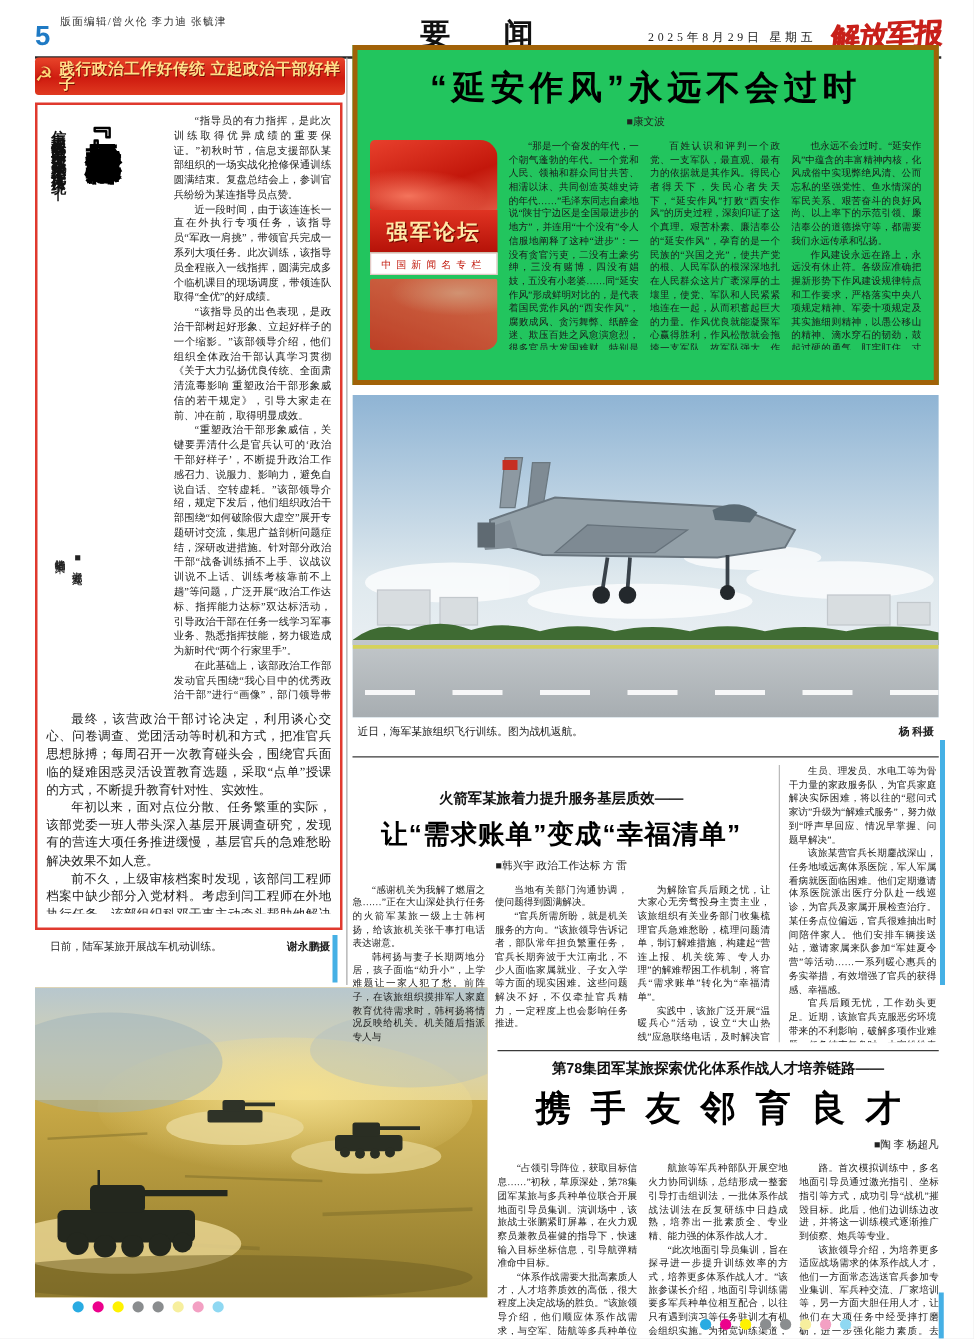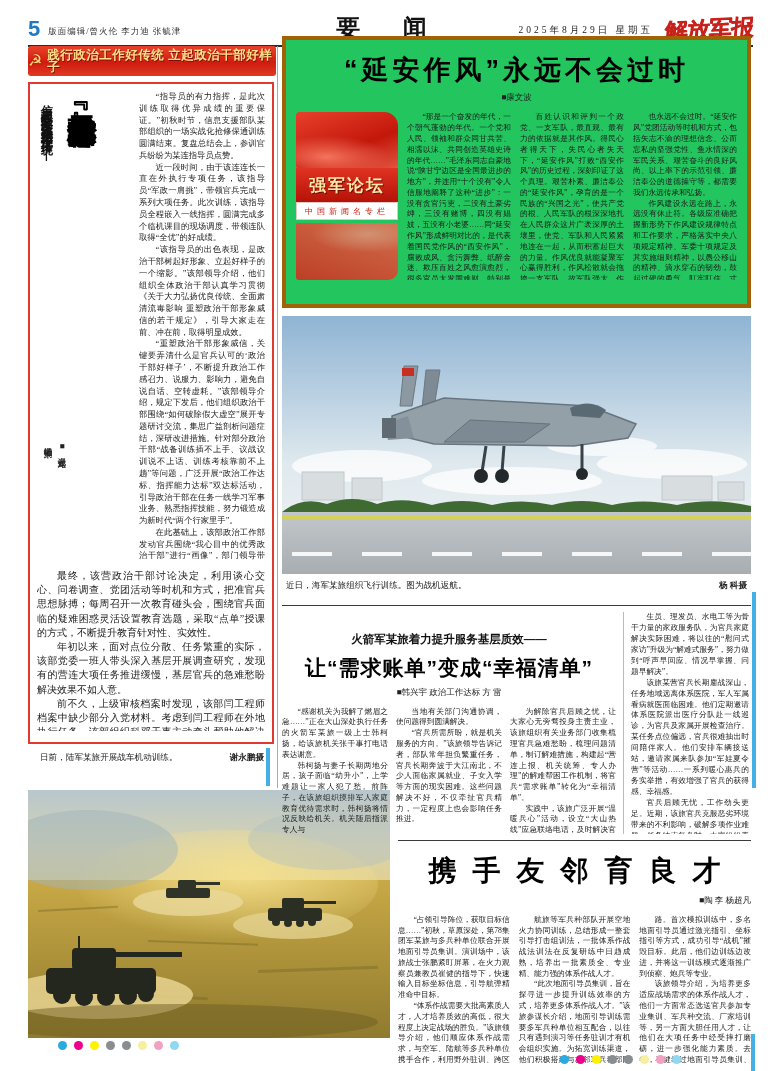--- a/index.html
+++ b/index.html
@@ -2,21 +2,21 @@
 <html><head>
 <meta charset="utf-8">
 <style>
   html,body{margin:0;padding:0;background:#e9e9e9;}
   .page{position:relative;width:779px;height:1071px;background:#ffffff;margin:0 auto;overflow:hidden;
         font-family:"Liberation Serif","DejaVu Serif",serif;color:#1a1a1a;}
   
   .header{position:absolute;left:28px;right:26px;top:8px;height:32px;border-bottom:2px solid #2a2a2a;
           display:flex;align-items:flex-end;padding-bottom:5px;}
   .pageno{color:#1f7ac4;font:bold 22px/1 "Liberation Sans",sans-serif;margin-right:8px;}
-  .edition{font-size:8.5px;color:#333;letter-spacing:1px;align-self:flex-end;margin-bottom:2px;}
+  .edition{font-size:8.5px;color:#333;letter-spacing:1px;align-self:flex-end;margin-bottom:16px;}
   .section{position:absolute;left:0;right:0;text-align:center;font:bold 24px/1 "Liberation Sans",sans-serif;
            letter-spacing:18px;color:#111;}
   .hdr-right{margin-left:auto;display:flex;align-items:flex-end;gap:12px;}
   .date{font-size:9.5px;letter-spacing:3px;color:#222;margin-bottom:3px;}
   .masthead{color:#c8201a;font:bold 23px/1 "DejaVu Serif",serif;transform:skewX(-8deg) rotate(-3deg);
             letter-spacing:-1px;text-shadow:0.5px 0.5px 0 #c8201a;}
   .vrule{position:absolute;background:#aaa;width:1px;}
   .hrule{position:absolute;background:#3a3a3a;height:1px;}
   .blue-mark{position:absolute;width:4px;background:#45b0e5;}
   
@@ -216,21 +216,21 @@
         <div class="badge-sub">中国新闻名专栏</div>
         <div class="flag-tail"></div>
       </div>
       <div class="forum-col">
           <p>“那是一个奋发的年代，一个朝气蓬勃的年代。一个党和人民、领袖和群众同甘共苦、相濡以沫、共同创造英雄史诗的年代……”毛泽东同志自豪地说“陕甘宁边区是全国最进步的地方”，并连用“十个没有”令人信服地阐释了这种“进步”：一没有贪官污吏，二没有土豪劣绅，三没有赌博，四没有娼妓，五没有小老婆……同“延安作风”形成鲜明对比的，是代表着国民党作风的“西安作风”，腐败成风、贪污舞弊、纸醉金迷、欺压百姓之风愈演愈烈，很多官员大发国难财，特别是抗战胜利后，不少国民党大员大肆搜刮民脂民膏，争相捞金子、抢车子、霸女子、夺房子，接收变成了“劫收”。</p>
         </div>
       <div class="forum-col">
           <p>百姓认识和评判一个政党、一支军队，最直观、最有力的依据就是其作风。得民心者得天下，失民心者失天下，“延安作风”打败“西安作风”的历史过程，深刻印证了这个真理。艰苦朴素、廉洁奉公的“延安作风”，孕育的是一个民族的“兴国之光”，使共产党的根、人民军队的根深深地扎在人民群众这片广袤深厚的土壤里，使党、军队和人民紧紧地连在一起，从而积蓄起巨大的力量。作风优良就能凝聚军心赢得胜利，作风松散就会拖垮一支军队。故军队强大，作风必须过硬。丢掉了好传统好作风，就是自毁堤坝、自断长城。</p>
         </div>
       <div class="forum-col">
-          <p>也永远不会过时。“延安作风”党团活动等时机和方式，包括矢志不渝的理想信念、公而忘私的坚强党性、鱼水情深的军民关系、艰苦奋斗的良好风尚、以上率下的示范引领、廉洁奉公的道德操守等，都需要我们永远传承和弘扬。</p>
+          <p>也永远不会过时。“延安作风”中蕴含的丰富精神内核，化风成俗中实现弊绝风清、公而忘私的坚强党性、鱼水情深的军民关系、艰苦奋斗的良好风尚、以上率下的示范引领、廉洁奉公的道德操守等，都需要我们永远传承和弘扬。</p>
           <p>作风建设永远在路上，永远没有休止符。各级应准确把握新形势下作风建设规律特点和工作要求，严格落实中央八项规定精神、军委十项规定及其实施细则精神，以愚公移山的精神、滴水穿石的韧劲，鼓起过硬的勇气，盯牢盯住、寸步不让，拧紧螺丝、上紧发条，坚决防止反弹回潮、防隐形变异、防疲劳松懈，持续推进作风建设常态化长效化，在久久为功、化风成俗中实现弊绝风清、海晏河清。</p>
         </div>
     </div>
   </div>
 
   <div class="jet-photo">
     <svg width="469" height="258" viewBox="0 0 469 258">
       <defs>
         <linearGradient id="skyJ" x1="0" y1="0" x2="0" y2="1">
           <stop offset="0" stop-color="#8fb4d4"></stop>
@@ -319,20 +319,21 @@
         <p>生员、理发员、水电工等为骨干力量的家政服务队，为官兵家庭解决实际困难，将以往的“慰问式家访”升级为“解难式服务”，努力做到“呼声早回应、情况早掌握、问题早解决”。</p>
         <p>该旅某营官兵长期鏖战深山，任务地域远离体系医院，军人军属看病就医面临困难。他们定期邀请体系医院派出医疗分队赴一线巡诊，为官兵及家属开展检查治疗。某任务点位偏远，官兵很难抽出时间陪伴家人。他们安排车辆接送站，邀请家属来队参加“军娃夏令营”等活动……一系列暖心惠兵的务实举措，有效增强了官兵的获得感、幸福感。</p>
         <p>官兵后顾无忧，工作劲头更足。近期，该旅官兵克服恶劣环境带来的不利影响，破解多项作业难题。任务结束复盘时，大家纷纷表示，“党委机关关心办实事，精准解难题，我们更应全力以赴，高标准完成各项任务。”</p>
       </div>
   </div>
   <div class="blue-mark" style="left:752px;top:592px;height:196px;"></div>
 
   <div class="hrule" style="left:398px;top:840px;width:353px;"></div>
 
   <div class="talent">
+    <div class="talent-kicker">第78集团军某旅探索优化体系作战人才培养链路——</div>
     <div class="talent-title">携手友邻育良才</div>
     <div class="talent-byline">■陶  李  杨超凡</div>
     <div class="talent-cols">
       <div class="talent-col">
           <p>“占领引导阵位，获取目标信息……”初秋，草原深处，第78集团军某旅与多兵种单位联合开展地面引导员集训。演训场中，该旅战士张鹏紧盯屏幕，在火力观察员兼教员崔健的指导下，快速输入目标坐标信息，引导航弹精准命中目标。</p>
           <p>“体系作战需要大批高素质人才，人才培养质效的高低，很大程度上决定战场的胜负。”该旅领导介绍，他们顺应体系作战需求，与空军、陆航等多兵种单位携手合作，利用野外驻训、跨区任务等时机，通过空地专业集训打基础、线上联席会议集思广益、常态化组训锤炼能力、演训任务检验质效，构建起一条体系作战人才培养的完整链路。</p>
         </div>
       <div class="talent-col">
           <p>航旅等军兵种部队开展空地火力协同训练，总结形成一整套引导打击组训法，一批体系作战战法训法在反复研练中日趋成熟，培养出一批素质全、专业精、能力强的体系作战人才。</p>
           <p>“此次地面引导员集训，旨在探寻进一步提升训练效率的方式，培养更多体系作战人才。”该旅参谋长介绍，地面引导训练需要多军兵种单位相互配合，以往只有遇到演习等任务驻训才有机会组织实施。为拓宽训练渠道，他们积极搭建与友邻军兵种部队协调联络机制，围绕体系练兵、人才培养等一系列问题展开“头脑风暴”，总结分享行之有效的管用招法。</p>

